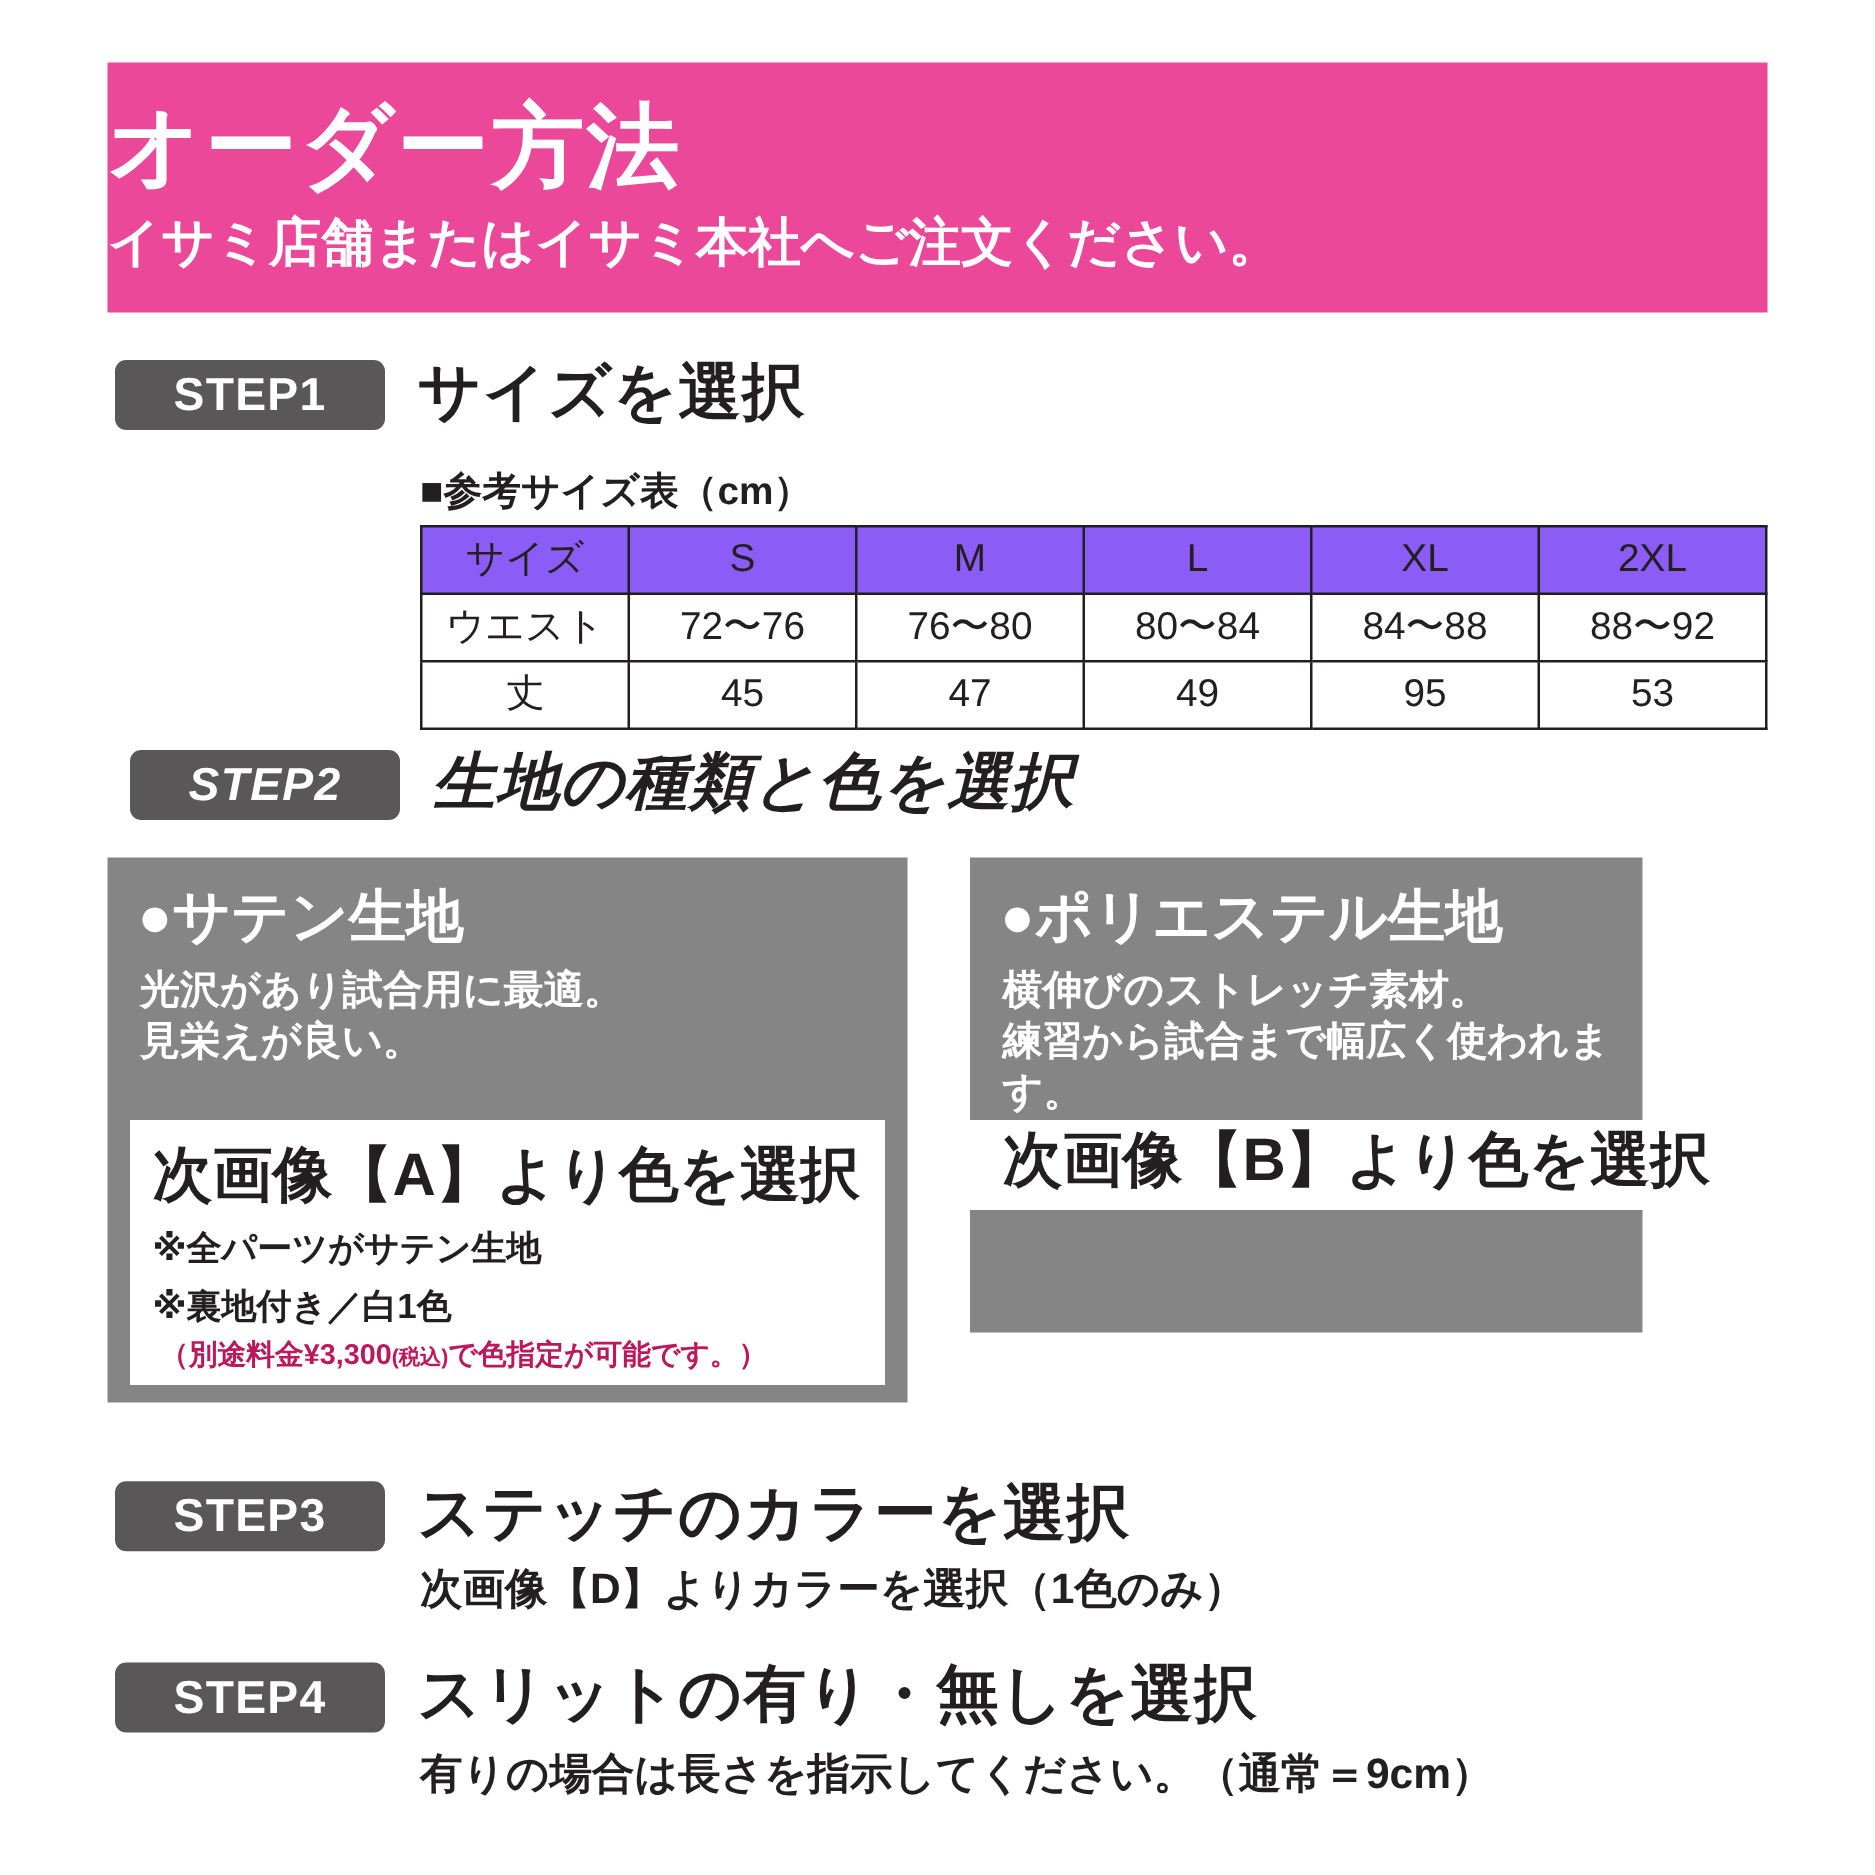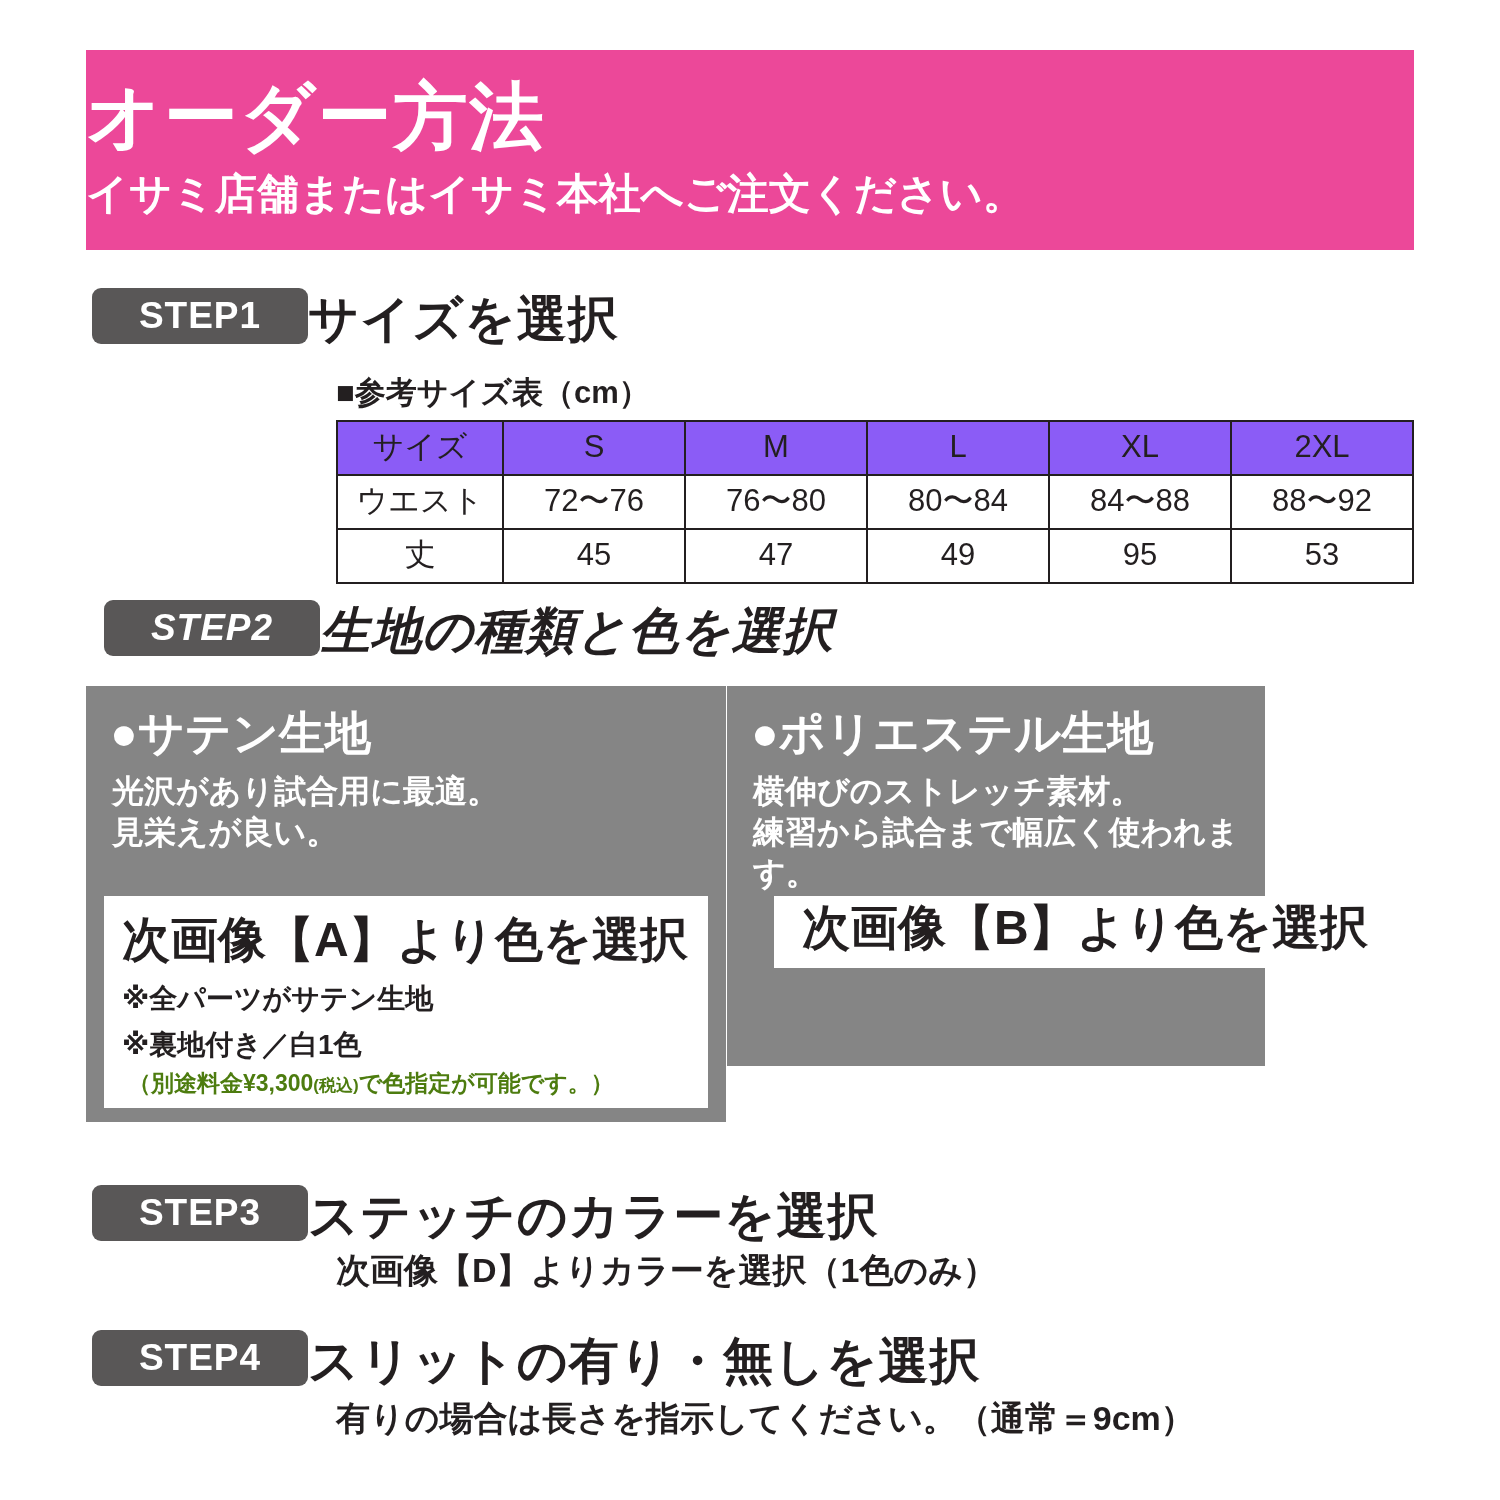--- a/index.html
+++ b/index.html
@@ -66,21 +66,22 @@
   .step-heading {
     font-size: 50px;
     font-weight: bold;
     color: #231f20;
     line-height: 1;
     letter-spacing: 1px;
   }
   .step-row {
     position: absolute;
     display: flex;
-    align-items: flex-end;
+    align-items: flex-start;
+    gap: 26px;
   }
 
   
   .table-caption {
     position: absolute;
     left: 336px;
     top: 372px;
     font-size: 31px;
     font-weight: bold;
     letter-spacing: 0px;
@@ -120,21 +121,21 @@
     box-sizing: border-box;
   }
   .panel-left {
     left: 86px;
     top: 686px;
     width: 640px;
     height: 436px;
     background: #858585;
   }
   .panel-right {
-    left: 727px;
+    left: 776px;
     top: 686px;
     width: 538px;
     height: 380px;
     background: #858585;
   }
   .panel-title {
     color: #ffffff;
     font-size: 46px;
     font-weight: bold;
     letter-spacing: 0px;
@@ -179,21 +180,21 @@
   .note {
     font-size: 28px;
     font-weight: bold;
     color: #231f20;
     margin-top: 8px;
     letter-spacing: 0px;
   }
   .note-small {
     font-size: 23px;
     font-weight: bold;
-    color: #4d7c0f;
+    color: #be185d;
     margin-top: 4px;
     margin-left: 6px;
     letter-spacing: 0px;
   }
   .note-small .tax {
     font-size: 17px;
   }
   .crotch-note {
     position: absolute;
     left: 764px;

